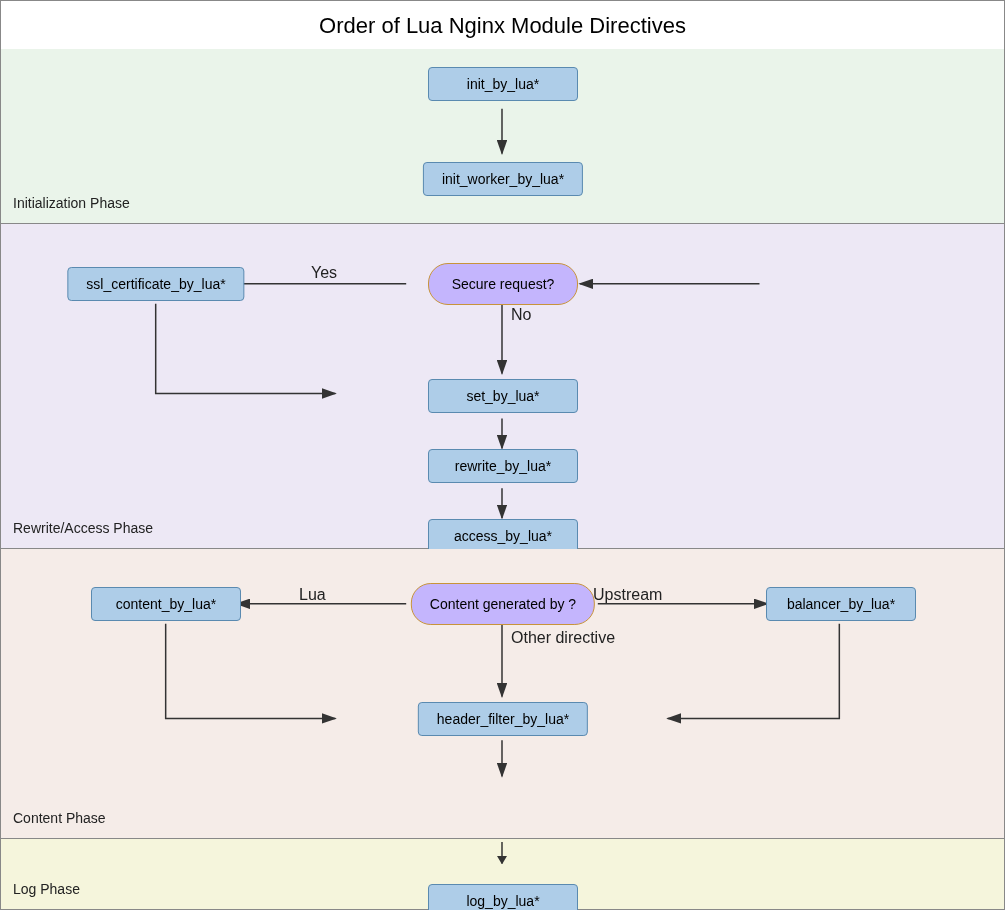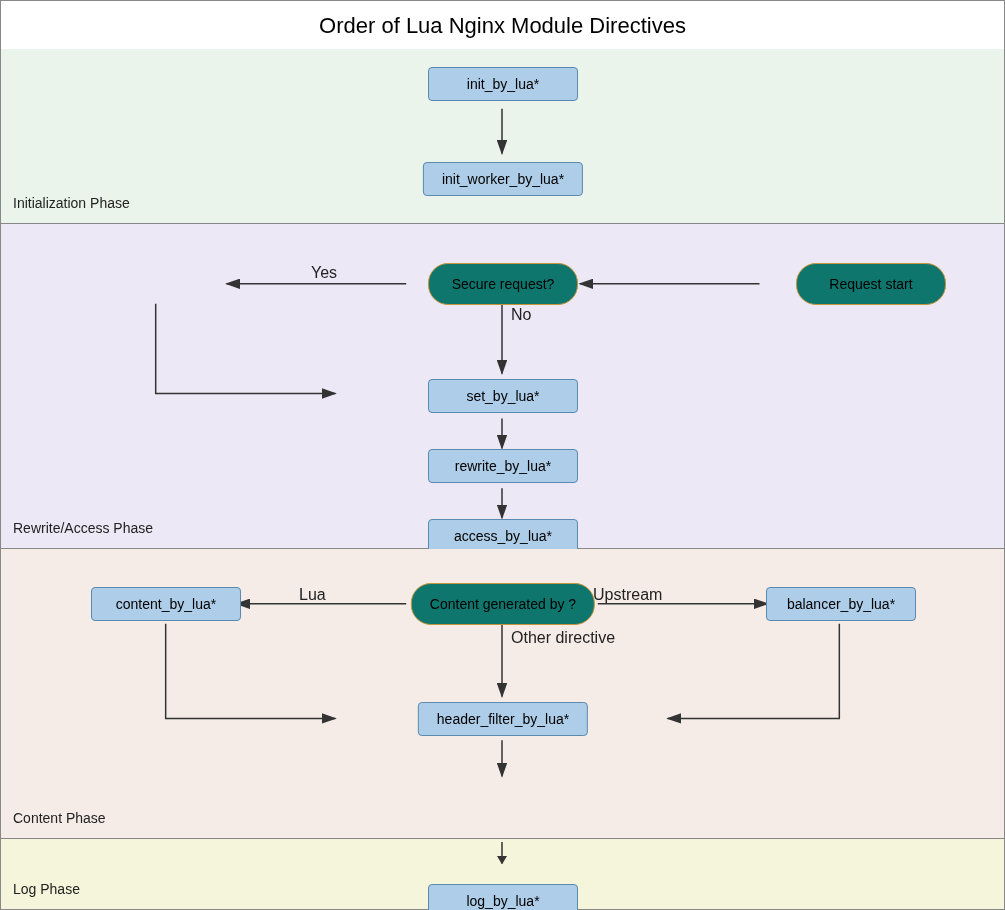--- a/index.html
+++ b/index.html
@@ -76,21 +76,21 @@
     .box-blue {
       background: #aecde8;
       border: 1px solid #5a8ab0;
       border-radius: 4px;
       padding: 8px 18px;
       font-size: 14px;
       text-align: center;
       min-width: 150px;
     }
     .box-orange {
-      background: #0f766e;
+      background: #c4b5fd;
       border: 1px solid #c8943a;
       border-radius: 20px;
       padding: 12px 18px;
       font-size: 14px;
       text-align: center;
       min-width: 150px;
     }
 
     
     .phase-svg {
@@ -177,32 +177,32 @@
       <polyline points="155,80 155,170 335,170" stroke="#333" stroke-width="1.5" fill="none" marker-end="url(#arrow2)"></polyline>
 
       <line x1="502" y1="80" x2="502" y2="150" stroke="#333" stroke-width="1.5" marker-end="url(#arrow2)"></line>
 
       <line x1="502" y1="195" x2="502" y2="225" stroke="#333" stroke-width="1.5" marker-end="url(#arrow2)"></line>
 
       <line x1="502" y1="265" x2="502" y2="295" stroke="#333" stroke-width="1.5" marker-end="url(#arrow2)"></line>
     </svg>
     <div class="nodes">
 
-      <div class="node" style="left:870px;top:60px;">
-        <div class="box-orange">
-          <span>Request start</span>
-        </div>
-      </div>
 
       <div class="node" style="left:502px;top:60px;">
         <div class="box-orange">
           <span>Secure request?</span>
         </div>
       </div>
 
+      <div class="node" style="left:155px;top:60px;">
+        <div class="box-blue">
+          <span>ssl_certificate_by_lua*</span>
+        </div>
+      </div>
 
       <div class="node" style="left:502px;top:172px;">
         <div class="box-blue">
           <span>set_by_lua*</span>
         </div>
       </div>
 
       <div class="node" style="left:502px;top:242px;">
         <div class="box-blue">
           <span>rewrite_by_lua*</span>

